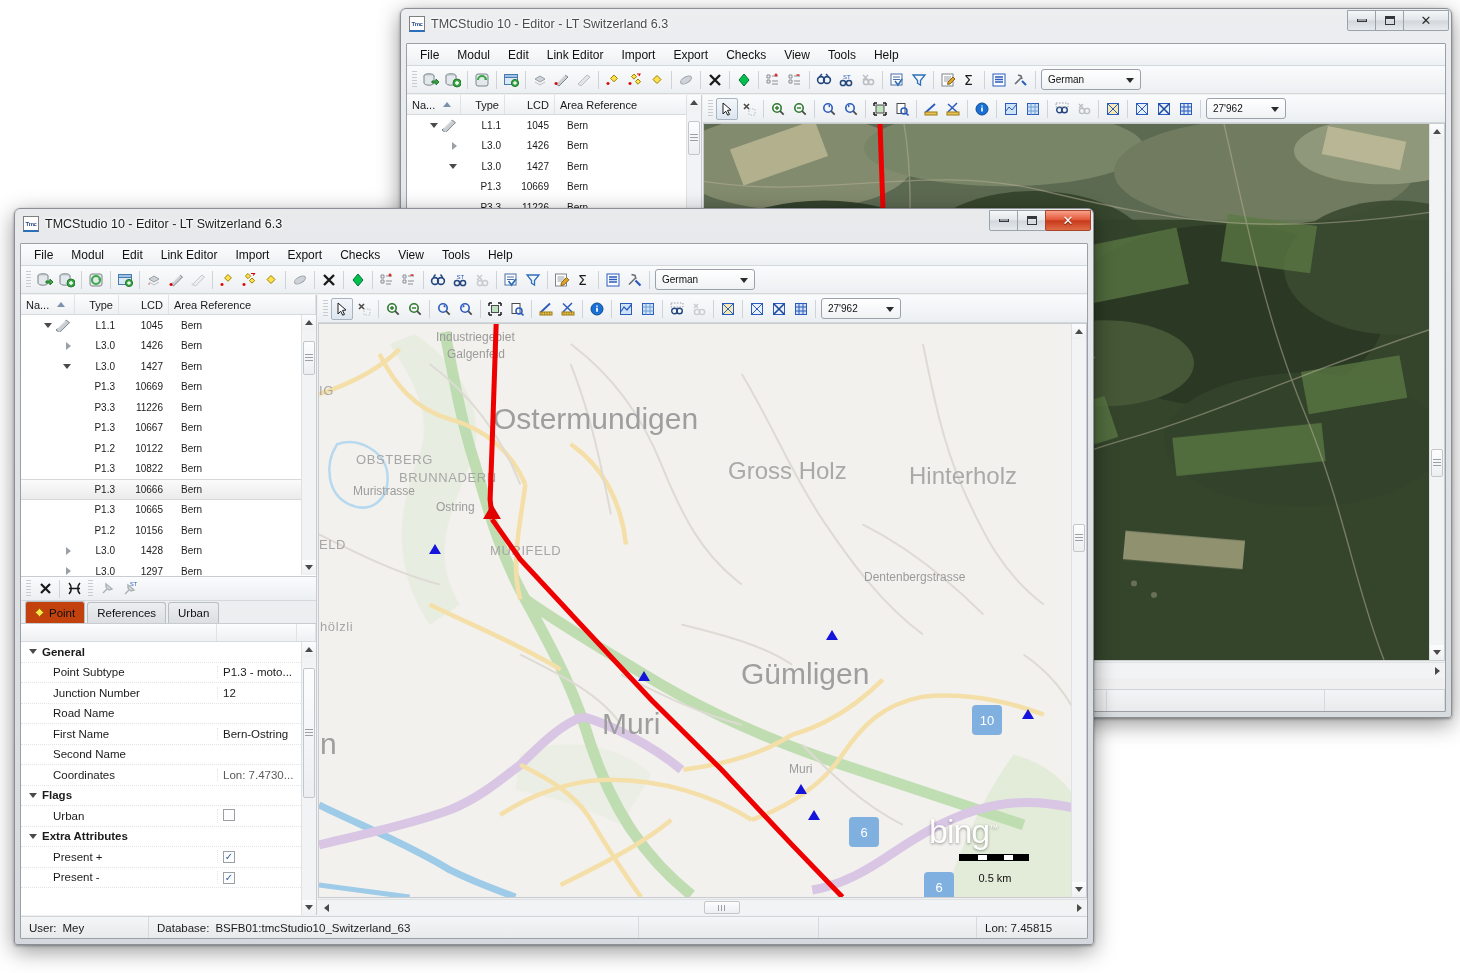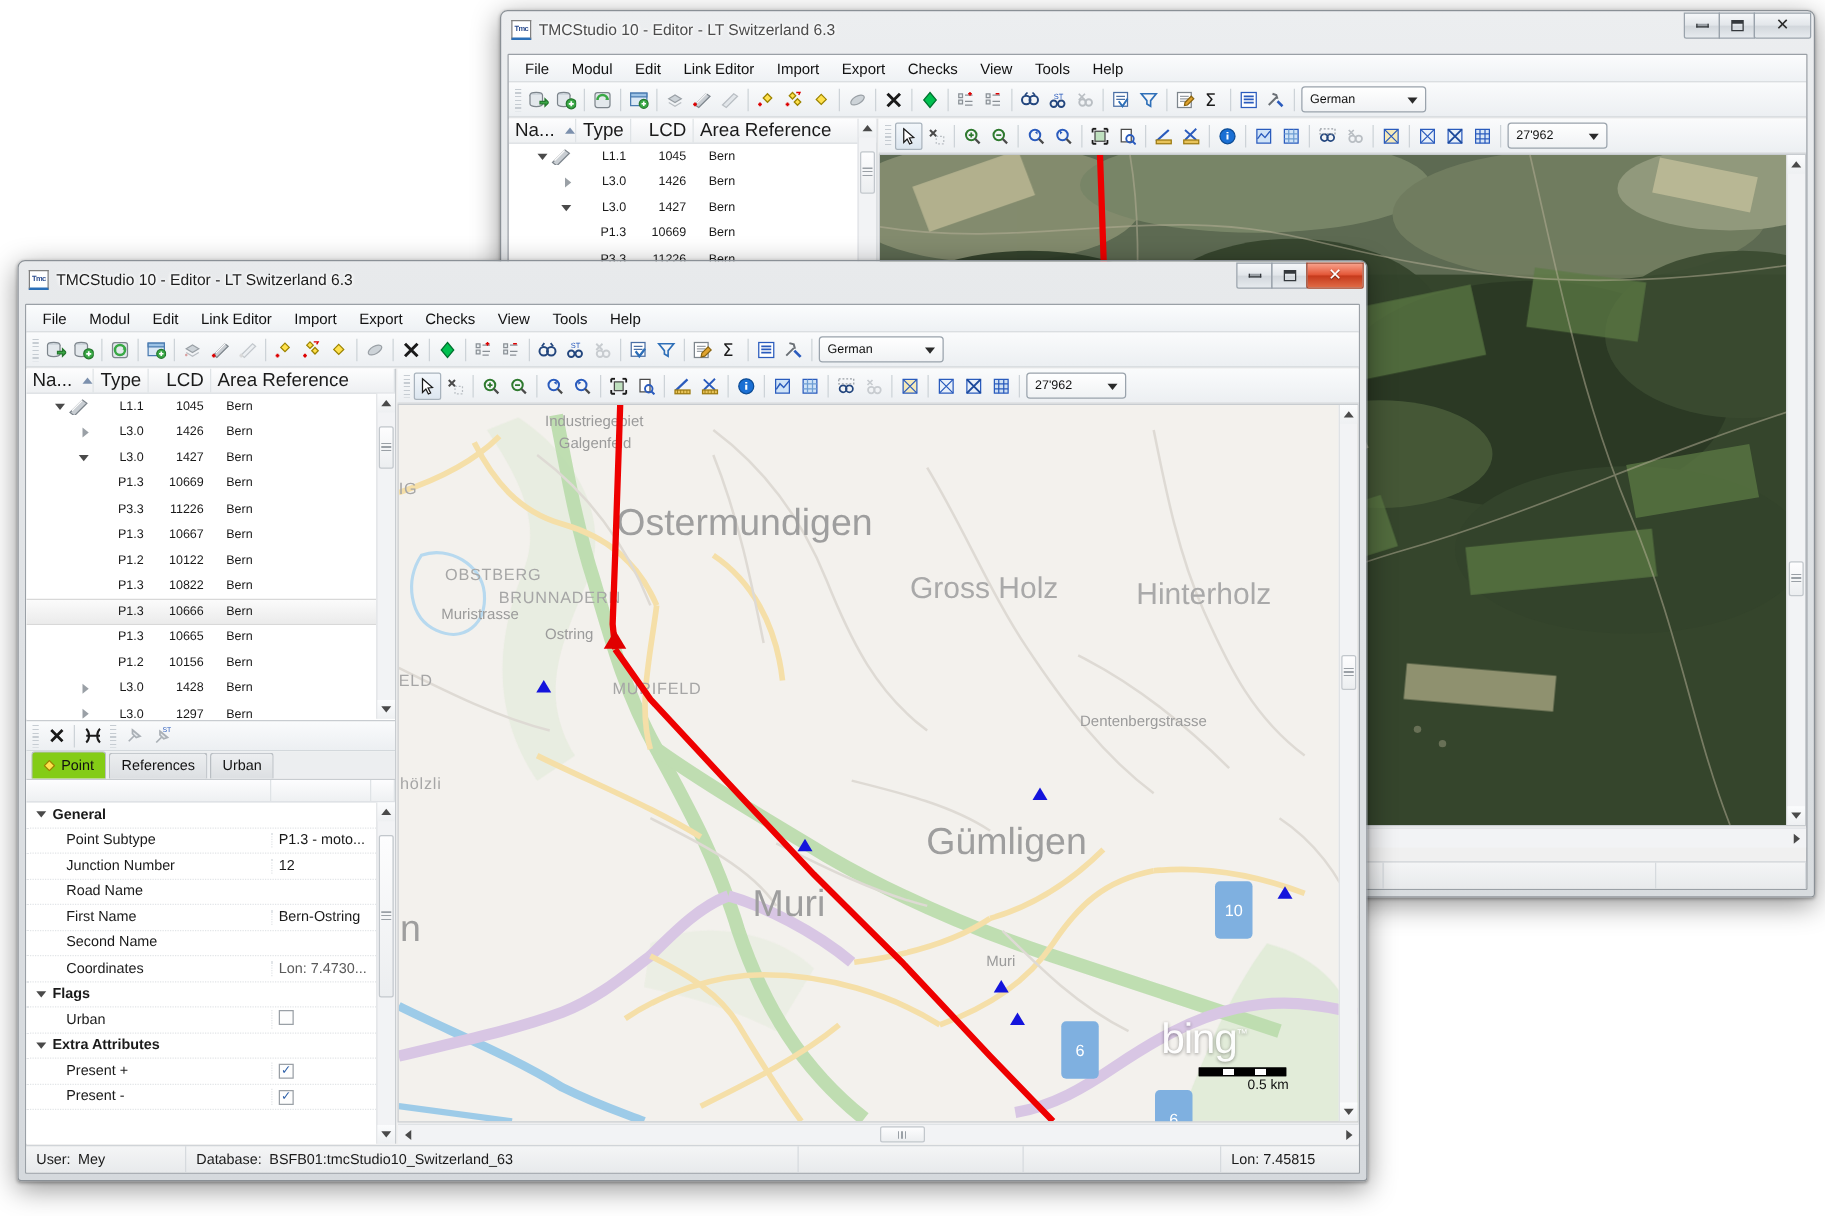--- a/index.html
+++ b/index.html
@@ -143,21 +143,21 @@
     position:absolute; right:6px; top:50%; margin-top:-2px;
     width:0;height:0;border-left:4px solid transparent;border-right:4px solid transparent;border-top:5px solid #2a2a2a;
   }
 
   
   .grid-head {
     height: 20px;
     display:flex;
     background: linear-gradient(to bottom,#fdfdfe,#eef0f2);
     border-bottom:1px solid #d6dade;
-    font-size: 15px; color:#1a1a1a;
+    font-size: 11px; color:#1a1a1a;
   }
   .grid-head > div {
     border-right: 1px solid #dfe3e6;
     padding: 2px 5px;
     display:flex; align-items:center;
     white-space: nowrap;
   }
   .row {
     height: 20.5px;
     display:flex; align-items:center;
@@ -220,21 +220,21 @@
   .tab {
     height:21px; padding:0 9px;
     display:flex; align-items:center; gap:5px;
     font-size:11.5px; color:#111;
     border:1px solid #b9bec3; border-bottom:none;
     border-radius:3px 3px 0 0;
     background: linear-gradient(to bottom,#eceef0,#dcdfe2);
     margin-right:2px;
   }
   .tab.sel {
-    background:#84cc16; height:22px;
+    background:#c2410c; height:22px;
     border-color:#b9bec3;
   }
 
   
   .pgrid { font-size:11.5px; color:#1a1a1a; }
   .pg-head { height:18px; display:flex; background:linear-gradient(to bottom,#fdfdfe,#eef0f2); border-bottom:1px solid #d6dade; }
   .pg-head div { border-right:1px solid #dfe3e6; }
   .pg-row { height:20.5px; display:flex; align-items:center; border-bottom:1px dotted #e2e5e8; }
   .pg-cat { font-weight:bold; padding-left:8px; display:flex; align-items:center; gap:5px; }
   .pg-name { width:196px; padding-left:32px; }
@@ -265,21 +265,21 @@
   .map-sat { position:absolute; inset:0; overflow:hidden; background:#2e4228; }
   .maplabel {
     position:absolute; color:#8d8d8d; white-space:nowrap;
     font-family:"Liberation Sans", sans-serif;
   }
   .big-town { font-size:30px; color:#9e9e9e; }
   .med-town { font-size:24px; color:#a9a9a9; }
   .small-town { font-size:13px; color:#a6a6a6; letter-spacing:0.6px; }
   .street { font-size:12px; color:#9b9b9b; }
   .shield {
-    position:absolute; width:30px; height:46px;
+    position:absolute; width:30px; height:30px;
     background:#7fb0e0; border-radius:4px;
     color:#fff; font-size:13px;
     display:flex;align-items:center;justify-content:center;
     font-family:"Liberation Sans", sans-serif;
   }
   .poi {
     position:absolute;width:0;height:0;
     border-left:6px solid transparent;border-right:6px solid transparent;
     border-bottom:10px solid #1414dc;
   }
@@ -295,21 +295,21 @@
     text-shadow:0 1px 3px rgba(0,0,0,0.45);
   }
   .bing-logo sup { font-size:9px; vertical-align:super; }
   .scalebar { position:absolute; }
   .scalebar .bar {
     height:7px; width:70px;
     background:#000;
     background-image: linear-gradient(to right,#000 0 18px,#fff 18px 27px,#000 27px 44px,#fff 44px 53px,#000 53px 70px);
     border:1px solid #000;
   }
-  .scalebar .lbl { font-size:11px; color:#111; margin-top:1px; text-align:right; width:72px; }
+  .scalebar .lbl { font-size:11px; color:#111; margin-top:11px; text-align:center; width:72px; }
 </style>
 </head>
 <body>
 
 <div class="desktop">
 
   <div class="window inactive" style="left:400px; top:8px; width:1052px; height:710px;">
     <div class="titlebar">
       <div class="title-icon">Tmc</div>
       <div class="title-text inactive">TMCStudio 10 - Editor - LT Switzerland 6.3</div>

